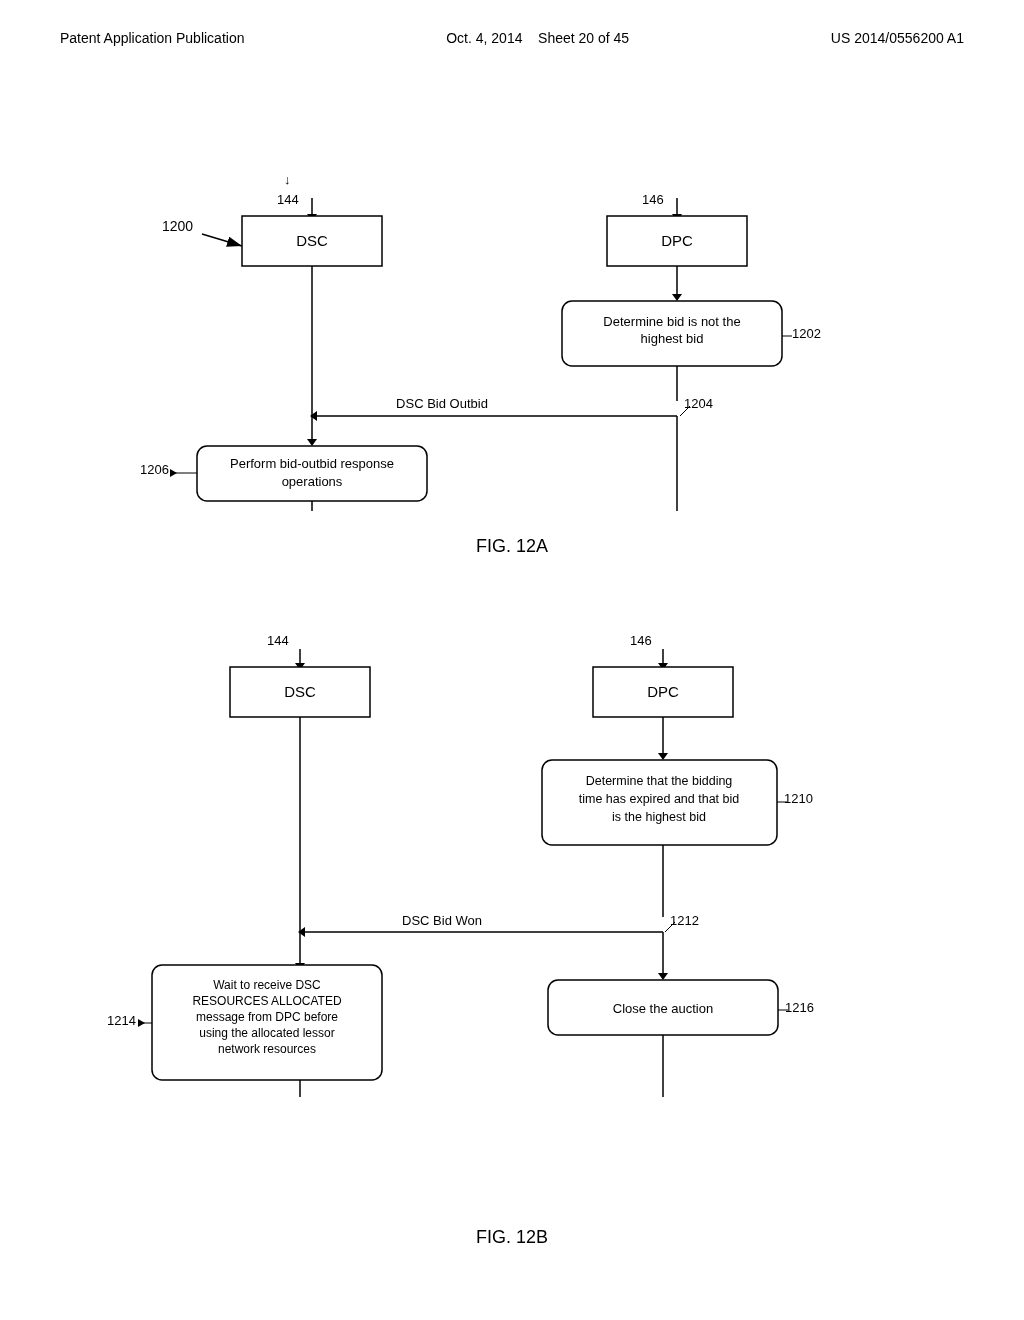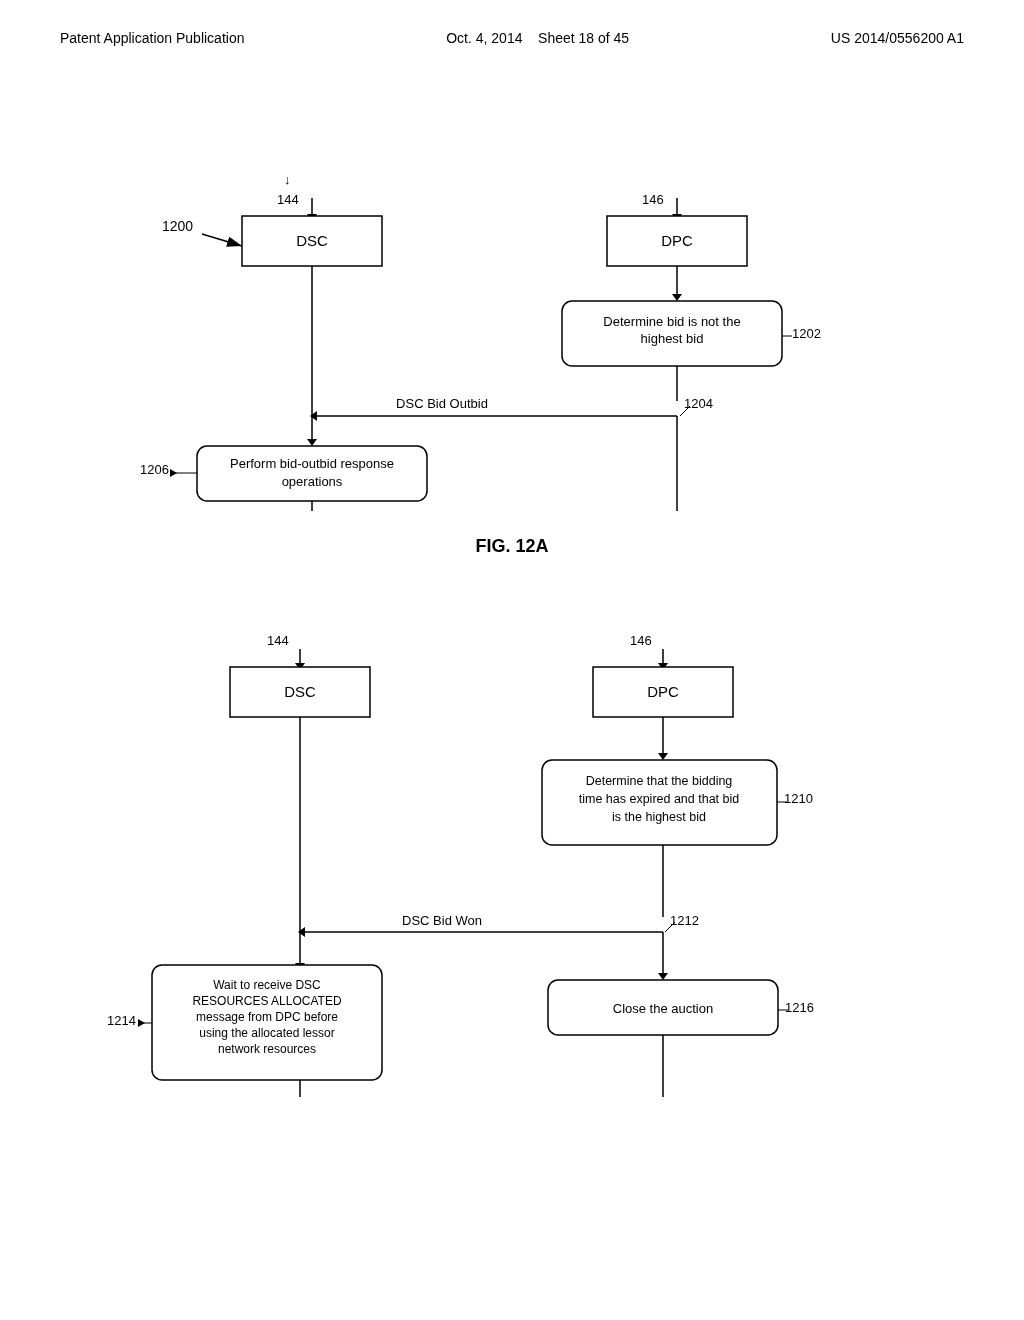--- a/index.html
+++ b/index.html
@@ -30,41 +30,41 @@
 
     
     .diagram-section {
       position: relative;
       margin-bottom: 50px;
     }
 
     .fig-label {
       text-align: center;
       font-size: 18px;
-      font-weight: bold;
+      font-weight: normal;
       margin-top: 20px;
       margin-bottom: 30px;
     }
 
     
     .diagram-svg {
       display: block;
       margin: 0 auto;
     }
   </style>
 </head>
 <body>
 
 <div class="page">
 
   <div class="header">
     <span>Patent Application Publication</span>
     <span>
       <span>Oct. 4, 2014</span>&nbsp;&nbsp;&nbsp;
-      <span>Sheet 18 of 45</span>
+      <span>Sheet 20 of 45</span>
     </span>
     <span>US 2014/0556200 A1</span>
   </div>
 
   <div class="diagram-section">
     <svg class="diagram-svg" width="820" height="430">
 
       <text x="60" y="145" font-size="14" font-family="Arial">1200</text>
       <line x1="100" y1="148" x2="140" y2="160" stroke="#000" stroke-width="1.5" marker-end="url(#arrowhead)"></line>
 
@@ -187,15 +187,16 @@
       <text x="5" y="418" font-size="13" font-family="Arial">1214</text>
       <line x1="38" y1="416" x2="50" y2="416" stroke="#000" stroke-width="1"></line>
       <polygon points="36,412 36,420 43,416" fill="#000"></polygon>
 
       <line x1="198" y1="473" x2="198" y2="490" stroke="#000" stroke-width="1.5"></line>
 
       <line x1="561" y1="428" x2="561" y2="490" stroke="#000" stroke-width="1.5"></line>
 
     </svg>
 
+    <div class="fig-label">FIG. 12B</div>
   </div>
 
 </div>
 
 </body></html>

